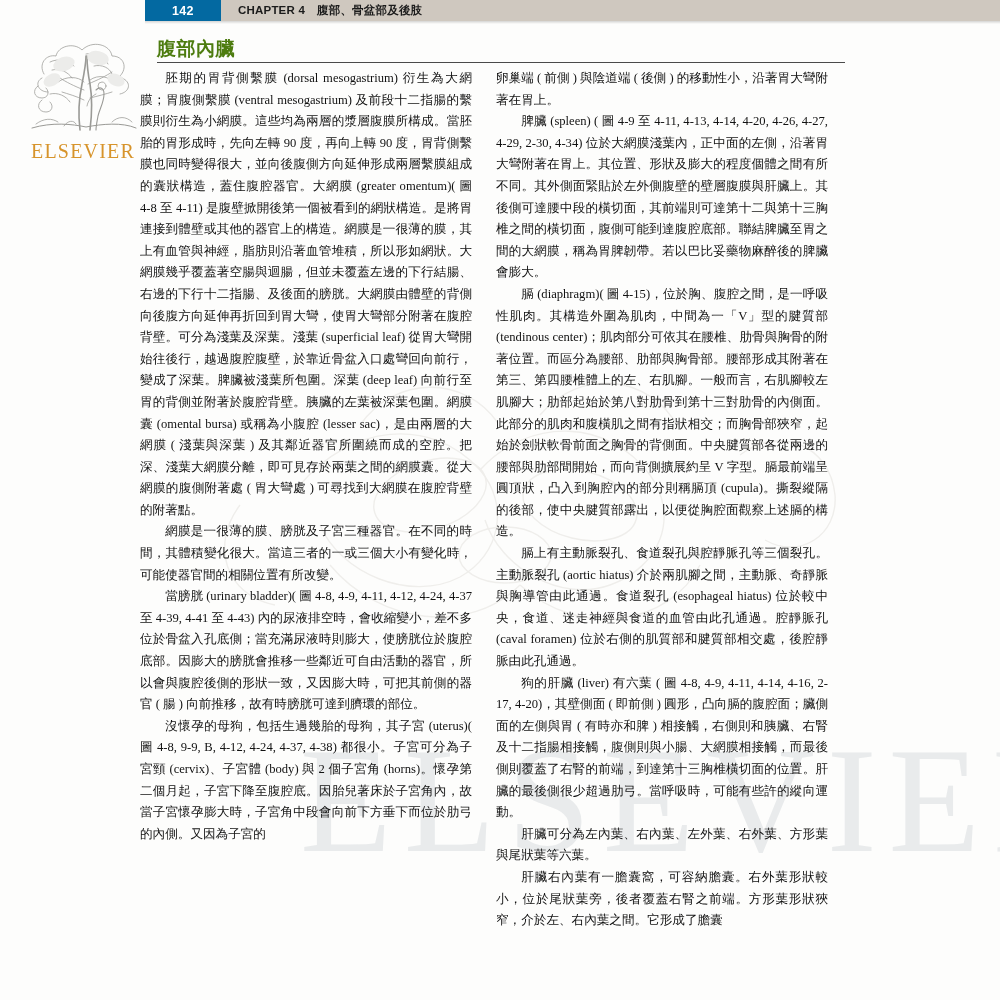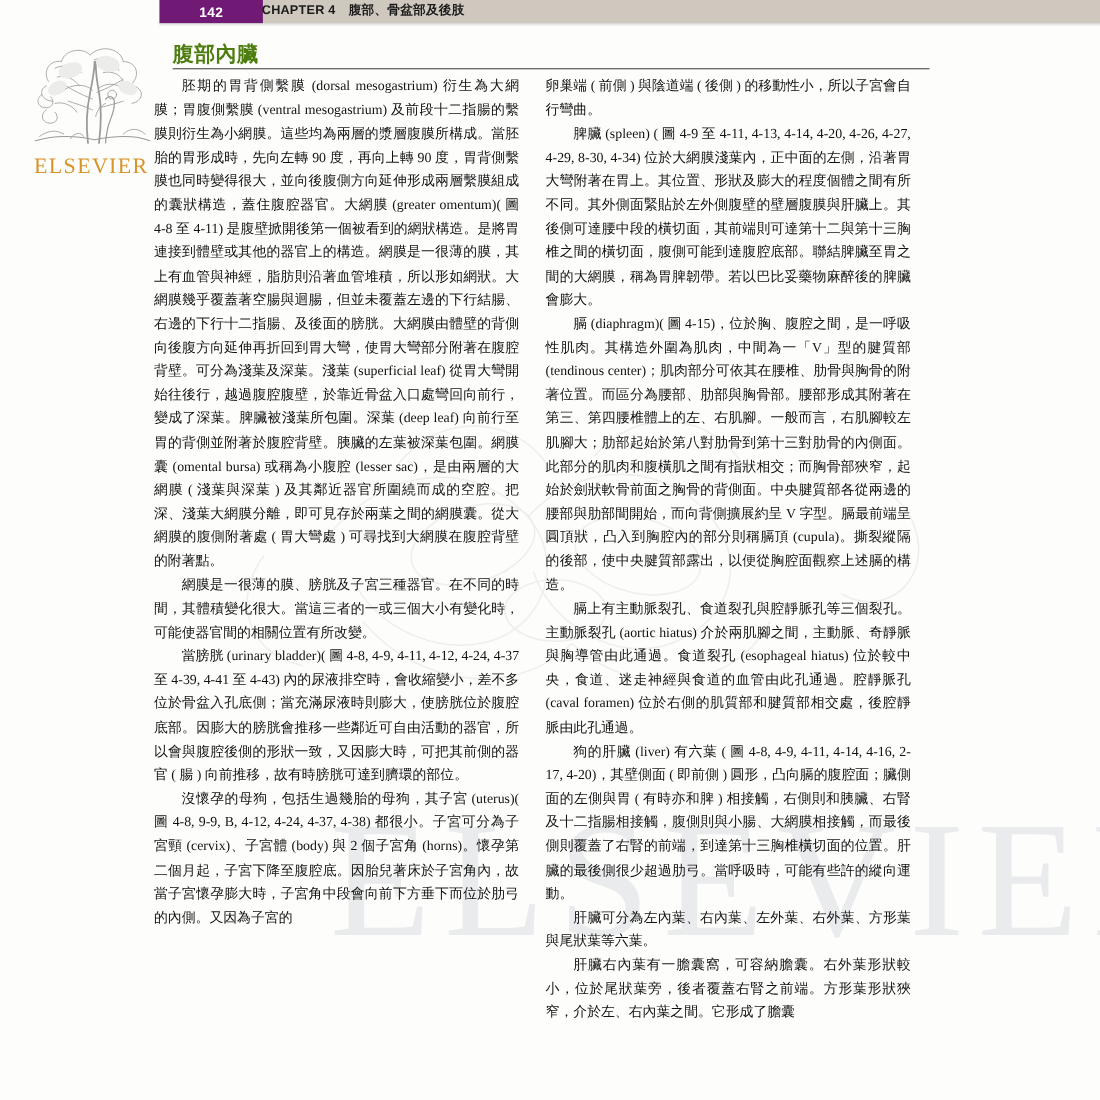--- a/index.html
+++ b/index.html
@@ -57,23 +57,23 @@
     top: 0;
     width: 855px;
     height: 21px;
     background: #cfc8bf;
     z-index: 3;
   }
   .header-pagebox {
     position: absolute;
     left: 145px;
     top: 0;
-    width: 94px;
+    width: 76px;
     height: 21px;
-    background: #701a75;
+    background: #0369a1;
     z-index: 4;
     display: flex;
     align-items: center;
     justify-content: center;
   }
   .header-pagenum {
     color: #ffffff;
     font-family: "Liberation Sans", sans-serif;
     font-weight: bold;
     font-size: 12.5px;
@@ -250,22 +250,22 @@
   <div class="title-rule"></div>
 
   <div class="columns">
     <div class="col">
       <p>胚期的胃背側繫膜 (dorsal mesogastrium) 衍生為大網膜；胃腹側繫膜 (ventral mesogastrium) 及前段十二指腸的繫膜則衍生為小網膜。這些均為兩層的漿層腹膜所構成。當胚胎的胃形成時，先向左轉 90 度，再向上轉 90 度，胃背側繫膜也同時變得很大，並向後腹側方向延伸形成兩層繫膜組成的囊狀構造，蓋住腹腔器官。大網膜 (greater omentum)( 圖 4-8 至 4-11) 是腹壁掀開後第一個被看到的網狀構造。是將胃連接到體壁或其他的器官上的構造。網膜是一很薄的膜，其上有血管與神經，脂肪則沿著血管堆積，所以形如網狀。大網膜幾乎覆蓋著空腸與迴腸，但並未覆蓋左邊的下行結腸、右邊的下行十二指腸、及後面的膀胱。大網膜由體壁的背側向後腹方向延伸再折回到胃大彎，使胃大彎部分附著在腹腔背壁。可分為淺葉及深葉。淺葉 (superficial leaf) 從胃大彎開始往後行，越過腹腔腹壁，於靠近骨盆入口處彎回向前行，變成了深葉。脾臟被淺葉所包圍。深葉 (deep leaf) 向前行至胃的背側並附著於腹腔背壁。胰臟的左葉被深葉包圍。網膜囊 (omental bursa) 或稱為小腹腔 (lesser sac)，是由兩層的大網膜 ( 淺葉與深葉 ) 及其鄰近器官所圍繞而成的空腔。把深、淺葉大網膜分離，即可見存於兩葉之間的網膜囊。從大網膜的腹側附著處 ( 胃大彎處 ) 可尋找到大網膜在腹腔背壁的附著點。</p>
       <p>網膜是一很薄的膜、膀胱及子宮三種器官。在不同的時間，其體積變化很大。當這三者的一或三個大小有變化時，可能使器官間的相關位置有所改變。</p>
       <p>當膀胱 (urinary bladder)( 圖 4-8, 4-9, 4-11, 4-12, 4-24, 4-37 至 4-39, 4-41 至 4-43) 內的尿液排空時，會收縮變小，差不多位於骨盆入孔底側；當充滿尿液時則膨大，使膀胱位於腹腔底部。因膨大的膀胱會推移一些鄰近可自由活動的器官，所以會與腹腔後側的形狀一致，又因膨大時，可把其前側的器官 ( 腸 ) 向前推移，故有時膀胱可達到臍環的部位。</p>
       <p>沒懷孕的母狗，包括生過幾胎的母狗，其子宮 (uterus)( 圖 4-8, 9-9, B, 4-12, 4-24, 4-37, 4-38) 都很小。子宮可分為子宮頸 (cervix)、子宮體 (body) 與 2 個子宮角 (horns)。懷孕第二個月起，子宮下降至腹腔底。因胎兒著床於子宮角內，故當子宮懷孕膨大時，子宮角中段會向前下方垂下而位於肋弓的內側。又因為子宮的</p>
     </div>
     <div class="col">
-      <p class="noindent">卵巢端 ( 前側 ) 與陰道端 ( 後側 ) 的移動性小，所以子宮會自行彎曲。</p>
-      <p>脾臟 (spleen) ( 圖 4-9 至 4-11, 4-13, 4-14, 4-20, 4-26, 4-27, 4-29, 8-30, 4-34) 位於大網膜淺葉內，正中面的左側，沿著胃大彎附著在胃上。其位置、形狀及膨大的程度個體之間有所不同。其外側面緊貼於左外側腹壁的壁層腹膜與肝臟上。其後側可達腰中段的橫切面，其前端則可達第十二與第十三胸椎之間的橫切面，腹側可能到達腹腔底部。聯結脾臟至胃之間的大網膜，稱為胃脾韌帶。若以巴比妥藥物麻醉後的脾臟會膨大。</p>
+      <p class="noindent">卵巢端 ( 前側 ) 與陰道端 ( 後側 ) 的移動性小，沿著胃大彎附著在胃上。</p>
+      <p>脾臟 (spleen) ( 圖 4-9 至 4-11, 4-13, 4-14, 4-20, 4-26, 4-27, 4-29, 2-30, 4-34) 位於大網膜淺葉內，正中面的左側，沿著胃大彎附著在胃上。其位置、形狀及膨大的程度個體之間有所不同。其外側面緊貼於左外側腹壁的壁層腹膜與肝臟上。其後側可達腰中段的橫切面，其前端則可達第十二與第十三胸椎之間的橫切面，腹側可能到達腹腔底部。聯結脾臟至胃之間的大網膜，稱為胃脾韌帶。若以巴比妥藥物麻醉後的脾臟會膨大。</p>
       <p>膈 (diaphragm)( 圖 4-15)，位於胸、腹腔之間，是一呼吸性肌肉。其構造外圍為肌肉，中間為一「V」型的腱質部 (tendinous center)；肌肉部分可依其在腰椎、肋骨與胸骨的附著位置。而區分為腰部、肋部與胸骨部。腰部形成其附著在第三、第四腰椎體上的左、右肌腳。一般而言，右肌腳較左肌腳大；肋部起始於第八對肋骨到第十三對肋骨的內側面。此部分的肌肉和腹橫肌之間有指狀相交；而胸骨部狹窄，起始於劍狀軟骨前面之胸骨的背側面。中央腱質部各從兩邊的腰部與肋部間開始，而向背側擴展約呈 V 字型。膈最前端呈圓頂狀，凸入到胸腔內的部分則稱膈頂 (cupula)。撕裂縱隔的後部，使中央腱質部露出，以便從胸腔面觀察上述膈的構造。</p>
       <p>膈上有主動脈裂孔、食道裂孔與腔靜脈孔等三個裂孔。主動脈裂孔 (aortic hiatus) 介於兩肌腳之間，主動脈、奇靜脈與胸導管由此通過。食道裂孔 (esophageal hiatus) 位於較中央，食道、迷走神經與食道的血管由此孔通過。腔靜脈孔 (caval foramen) 位於右側的肌質部和腱質部相交處，後腔靜脈由此孔通過。</p>
       <p>狗的肝臟 (liver) 有六葉 ( 圖 4-8, 4-9, 4-11, 4-14, 4-16, 2-17, 4-20)，其壁側面 ( 即前側 ) 圓形，凸向膈的腹腔面；臟側面的左側與胃 ( 有時亦和脾 ) 相接觸，右側則和胰臟、右腎及十二指腸相接觸，腹側則與小腸、大網膜相接觸，而最後側則覆蓋了右腎的前端，到達第十三胸椎橫切面的位置。肝臟的最後側很少超過肋弓。當呼吸時，可能有些許的縱向運動。</p>
       <p>肝臟可分為左內葉、右內葉、左外葉、右外葉、方形葉與尾狀葉等六葉。</p>
       <p>肝臟右內葉有一膽囊窩，可容納膽囊。右外葉形狀較小，位於尾狀葉旁，後者覆蓋右腎之前端。方形葉形狀狹窄，介於左、右內葉之間。它形成了膽囊</p>
     </div>
   </div>
 
 </div>
 

